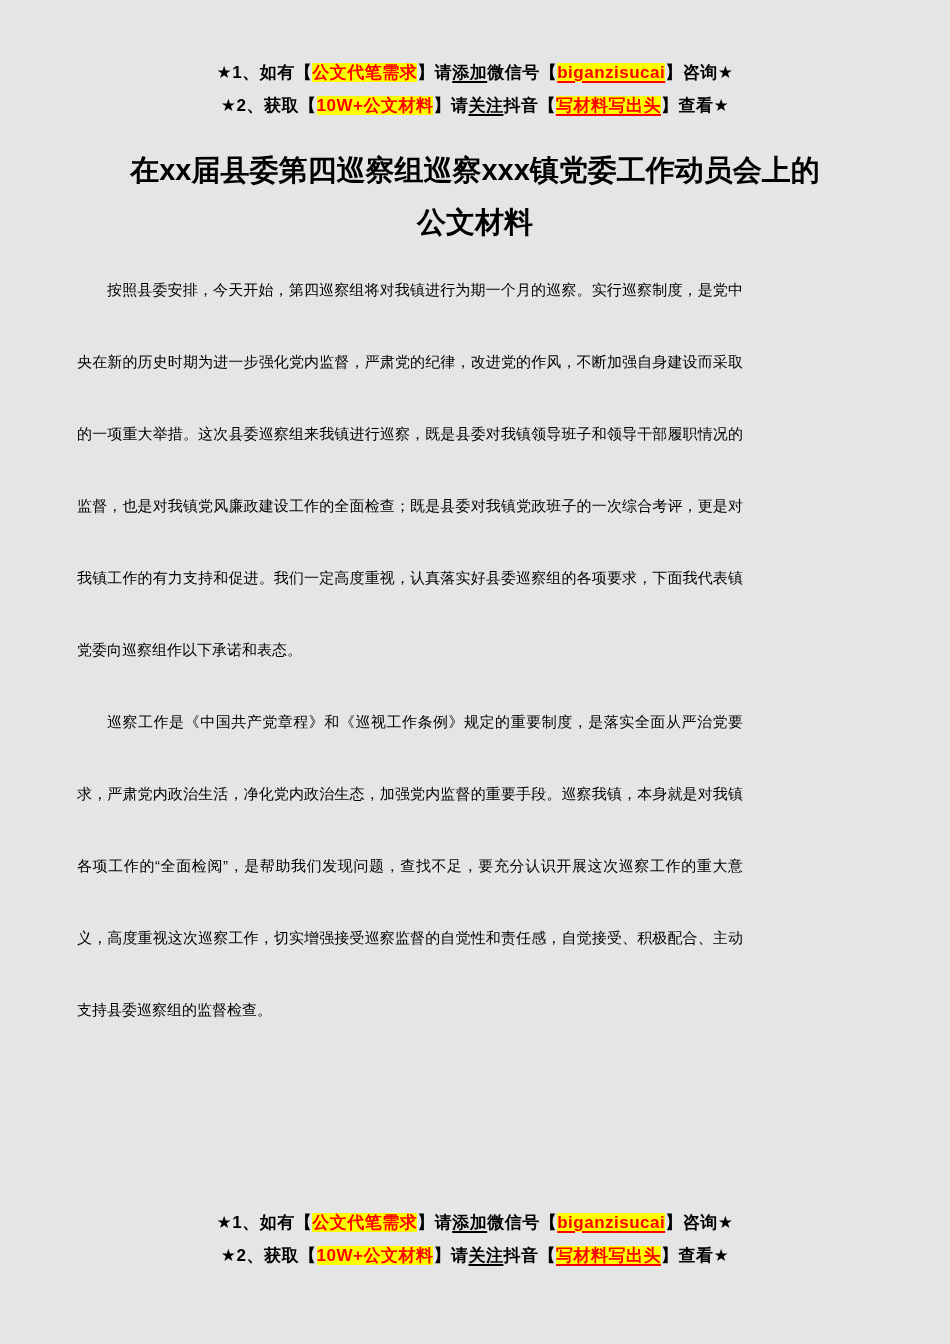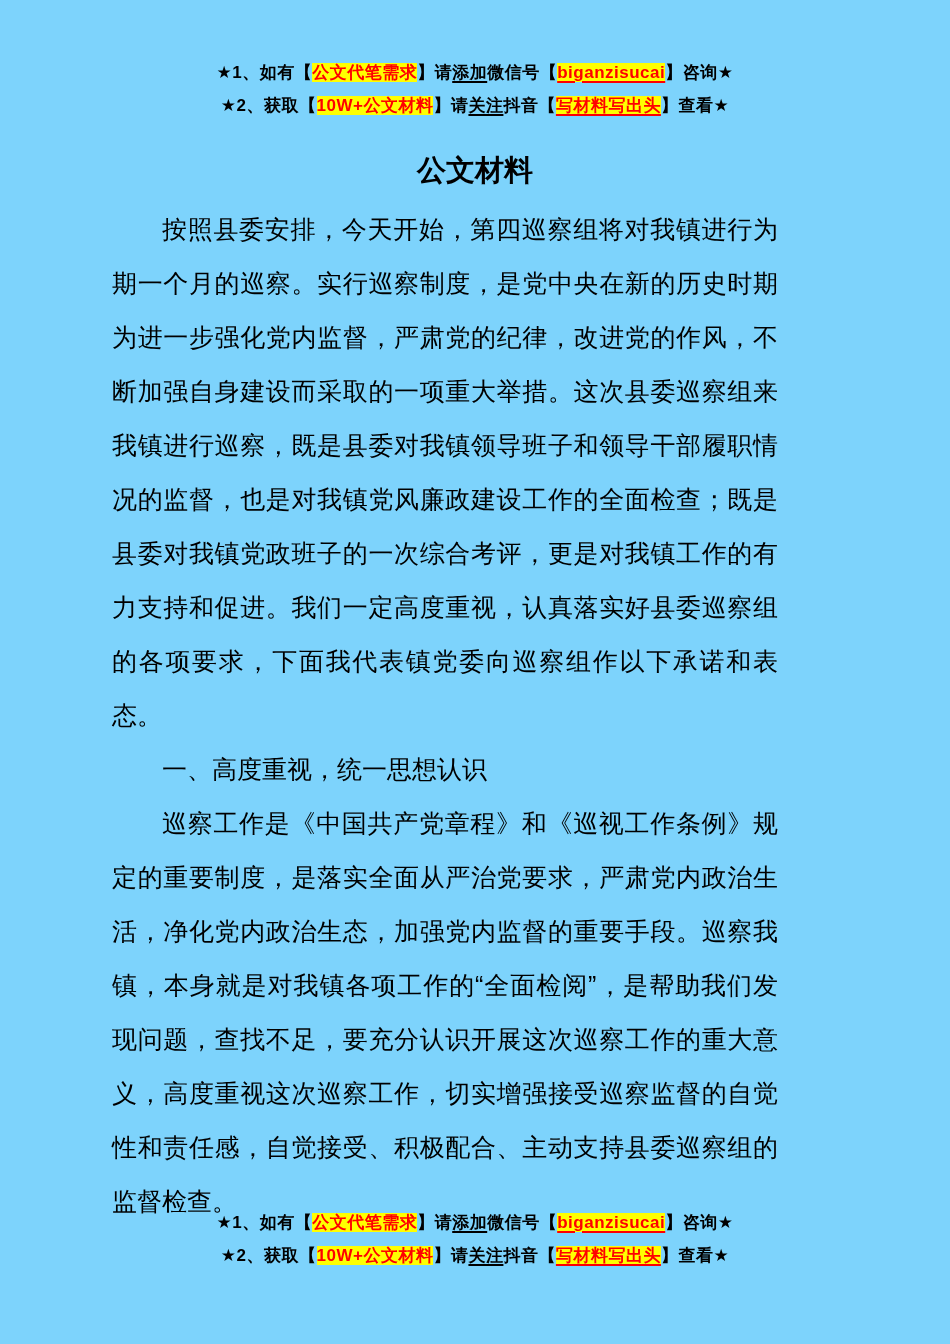--- a/index.html
+++ b/index.html
@@ -1,21 +1,21 @@
 <!DOCTYPE html>
 <html><head>
 <meta charset="utf-8">
 <style>
   html, body { margin: 0; padding: 0; background: #ffffff; }
   .page {
     position: relative;
     width: 950px;
     height: 1344px;
     margin: 0 auto;
-    background: #7dd3fc;
+    background: #e5e5e5;
     color: #000000;
     font-family: "Liberation Sans", "DejaVu Sans", sans-serif;
     overflow: hidden;
   }
   .banner {
     text-align: center;
     font-weight: bold;
     font-size: 17px;
     line-height: 33px;
     letter-spacing: 0.5px;
@@ -46,48 +46,48 @@
     margin: 22px auto 0 auto;
     width: 780px;
     text-align: center;
     font-size: 29px;
     font-weight: bold;
     line-height: 52px;
   }
   .title-line { display: block; }
   .doc-body {
     margin-top: 6px;
-    margin-left: 112px;
+    margin-left: 77px;
     width: 666px;
-    font-size: 25px;
-    line-height: 54px;
+    font-size: 15px;
+    line-height: 72px;
     text-align: justify;
   }
   .doc-body p {
     margin: 0;
     text-indent: 2em;
   }
 </style>
 </head>
 <body>
 
 <div class="page">
 
   <div class="banner banner-top">
     <div class="banner-line"><span>★1、如有【</span><span class="hl">公文代笔需求</span><span>】请</span><span class="u-black">添加</span><span>微信号【</span><span class="hl u-red">biganzisucai</span><span>】咨询★</span></div>
     <div class="banner-line"><span>★2、获取【</span><span class="hl">10W+公文材料</span><span>】请</span><span class="u-black">关注</span><span>抖音【</span><span class="hl u-red">写材料写出头</span><span>】查看★</span></div>
   </div>
 
   <h1 class="title">
+    <span class="title-line">在xx届县委第四巡察组巡察xxx镇党委工作动员会上的</span>
     <span class="title-line">公文材料</span>
   </h1>
 
   <div class="doc-body">
     <p>按照县委安排，今天开始，第四巡察组将对我镇进行为期一个月的巡察。实行巡察制度，是党中央在新的历史时期为进一步强化党内监督，严肃党的纪律，改进党的作风，不断加强自身建设而采取的一项重大举措。这次县委巡察组来我镇进行巡察，既是县委对我镇领导班子和领导干部履职情况的监督，也是对我镇党风廉政建设工作的全面检查；既是县委对我镇党政班子的一次综合考评，更是对我镇工作的有力支持和促进。我们一定高度重视，认真落实好县委巡察组的各项要求，下面我代表镇党委向巡察组作以下承诺和表态。</p>
-    <p>一、高度重视，统一思想认识</p>
     <p>巡察工作是《中国共产党章程》和《巡视工作条例》规定的重要制度，是落实全面从严治党要求，严肃党内政治生活，净化党内政治生态，加强党内监督的重要手段。巡察我镇，本身就是对我镇各项工作的“全面检阅”，是帮助我们发现问题，查找不足，要充分认识开展这次巡察工作的重大意义，高度重视这次巡察工作，切实增强接受巡察监督的自觉性和责任感，自觉接受、积极配合、主动支持县委巡察组的监督检查。</p>
   </div>
 
   <div class="banner banner-bottom">
     <div class="banner-line"><span>★1、如有【</span><span class="hl">公文代笔需求</span><span>】请</span><span class="u-black">添加</span><span>微信号【</span><span class="hl u-red">biganzisucai</span><span>】咨询★</span></div>
     <div class="banner-line"><span>★2、获取【</span><span class="hl">10W+公文材料</span><span>】请</span><span class="u-black">关注</span><span>抖音【</span><span class="hl u-red">写材料写出头</span><span>】查看★</span></div>
   </div>
 
 </div>
 

